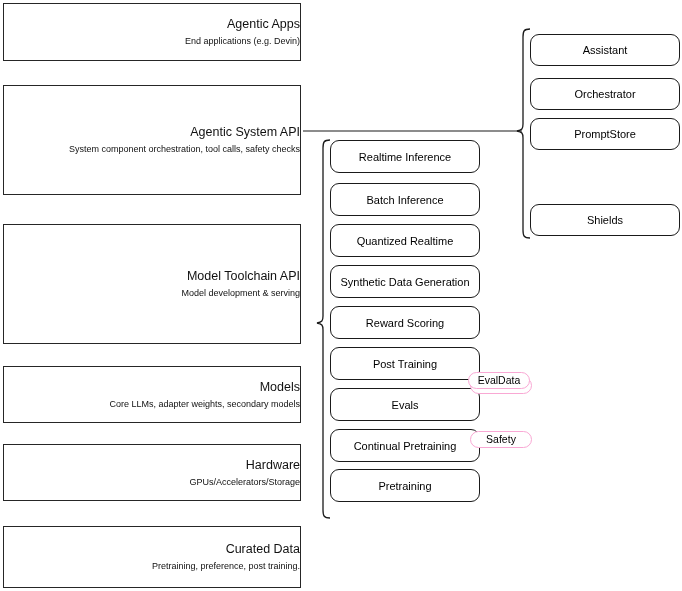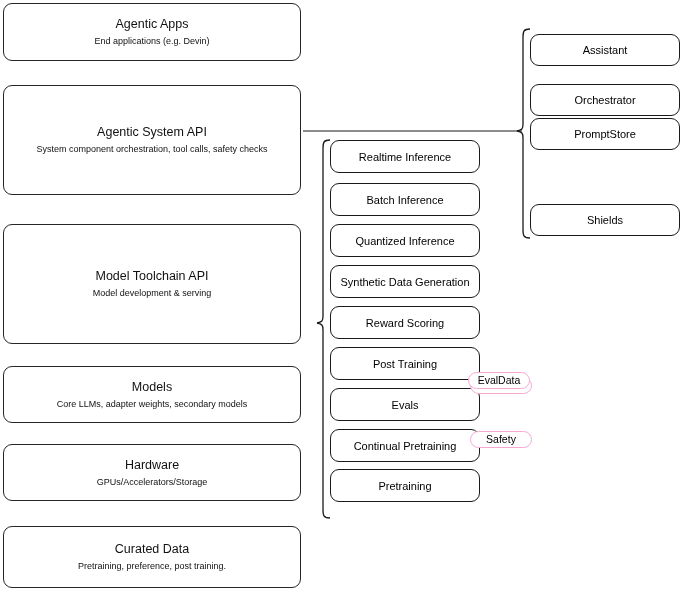--- a/index.html
+++ b/index.html
@@ -29,22 +29,23 @@
     flex-direction: column;
     align-items: center;
     justify-content: center;
     text-align: center;
   }
 
   
   .layer {
     left: 3px;
     width: 298px;
-    border-radius: 9px;
+    border-radius: 0;
     border-color: #262626;
+    align-items: flex-end;
   }
   .layer .layer-title {
     font-size: 12.5px;
     line-height: 16px;
     color: #111111;
   }
   .layer .layer-sub {
     font-size: 9px;
     line-height: 13px;
     color: #111111;
@@ -134,21 +135,21 @@
     <div class="layer-sub">Pretraining, preference, post training.</div>
   </div>
 
   <div class="box mid-box" style="top:140px;">
     <span>Realtime Inference</span>
   </div>
   <div class="box mid-box" style="top:183px;text-align:center;">
     <span>Batch Inference</span>
   </div>
   <div class="box mid-box" style="top:224px;">
-    <span>Quantized Inference</span>
+    <span>Quantized Realtime</span>
   </div>
   <div class="box mid-box" style="top:265px;">
     <span>Synthetic Data Generation</span>
   </div>
   <div class="box mid-box" style="top:306px;">
     <span>Reward Scoring</span>
   </div>
   <div class="box mid-box" style="top:347px;">
     <span>Post Training</span>
   </div>
@@ -168,21 +169,21 @@
   <div class="tag" style="left:468px; top:372px;">
     <span>EvalData</span>
   </div>
   <div class="tag" style="left:470px; top:410px;margin-top:21px;">
     <span>Safety</span>
   </div>
 
   <div class="box right-box" style="top:34px;">
     <span>Assistant</span>
   </div>
-  <div class="box right-box" style="top:84px;">
+  <div class="box right-box" style="top:78px;">
     <span>Orchestrator</span>
   </div>
   <div class="box right-box" style="top:118px;">
     <span>PromptStore</span>
   </div>
   <div class="box right-box" style="top:204px;">
     <span>Shields</span>
   </div>
 
   <svg class="overlay" viewBox="0 0 682 591" xmlns="http://www.w3.org/2000/svg">

